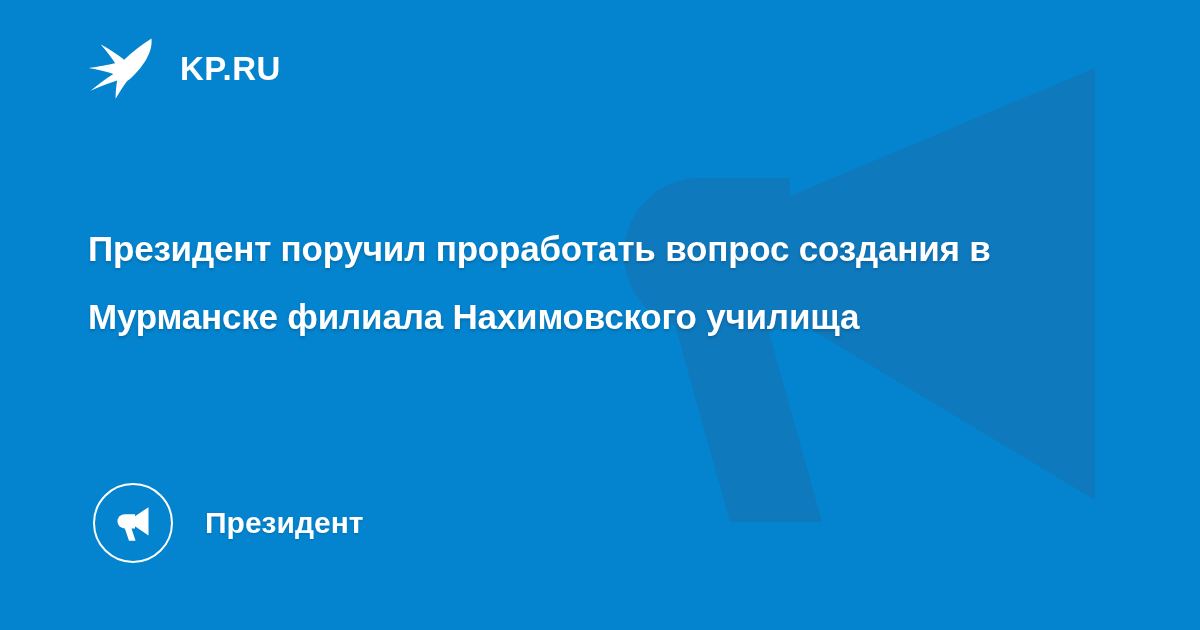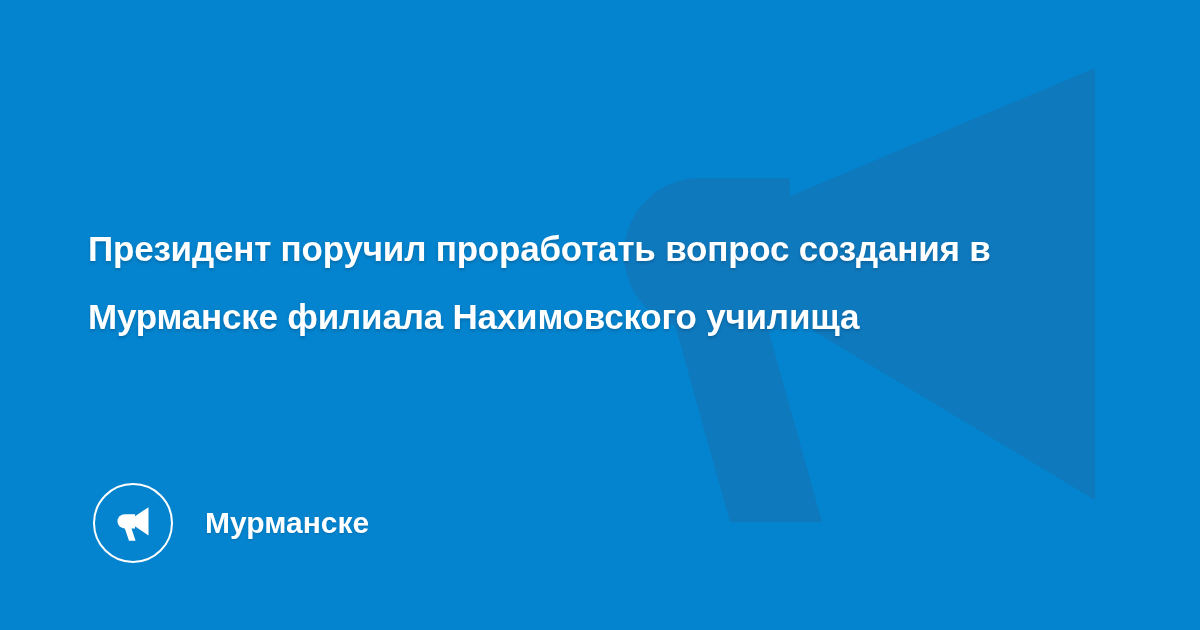--- a/index.html
+++ b/index.html
@@ -112,32 +112,45 @@
     <g fill="#0f79bd">
 
       <path d="M1095 68 L1095 500 L762 300 L762 208 Z"></path>
 
       <path d="M700 178 L790 178 L790 330 L700 330 A76 76 0 0 1 700 178 Z"></path>
 
       <path d="M668 300 L760 300 L822 522 L730 522 Z"></path>
     </g>
   </svg>
 
+  <div class="brand">
+    <svg class="brand-mark" viewBox="0 0 70 62" aria-hidden="true">
+      <g fill="#ffffff">
+        <path d="M63.5 1.5 C54 7.5 44 15 36.2 22.7 C30 17.9 22.4 12.6 12.6 7.2
+                 C18.4 13.8 23.3 20.1 27.2 26.2 C20.5 27.7 10.4 29.6 0.6 31.1
+                 C10.2 32.8 18.6 34.8 25.4 36.9 C18.3 41.4 10.6 46.9 2.6 53.7
+                 C12.8 49.2 21.7 45.8 29.2 43.5 C28.2 49.2 27.6 55.3 27.6 61.8
+                 C31.7 54.8 35.6 48.9 39.2 44.1 C46.6 38.4 53.6 30.4 58.6 21.7
+                 C62 15.6 64.2 8.6 63.5 1.5 Z"></path>
+      </g>
+    </svg>
+    <span class="brand-name">KP.RU</span>
+  </div>
 
   <h1 class="headline">Президент поручил проработать вопрос создания в Мурманске филиала Нахимовского училища</h1>
 
   <div class="rubric">
     <span class="rubric-badge">
       <svg viewBox="0 0 42 42" aria-hidden="true">
         <g fill="#ffffff">
 
           <path d="M36.5 5.2 L36.5 33.4 L21.8 23.6 L21.8 15.0 Z"></path>
 
           <path d="M12.6 12.2 L23.0 12.2 L23.0 26.4 L12.6 26.4 A7.1 7.1 0 0 1 12.6 12.2 Z"></path>
 
           <path d="M12.3 25.0 L19.0 25.0 L23.6 38.8 L17.0 38.8 Z"></path>
         </g>
       </svg>
     </span>
-    <span class="rubric-label">Мурманске</span>
+    <span class="rubric-label">Президент</span>
   </div>
 
 </div>
 
 </body></html>

